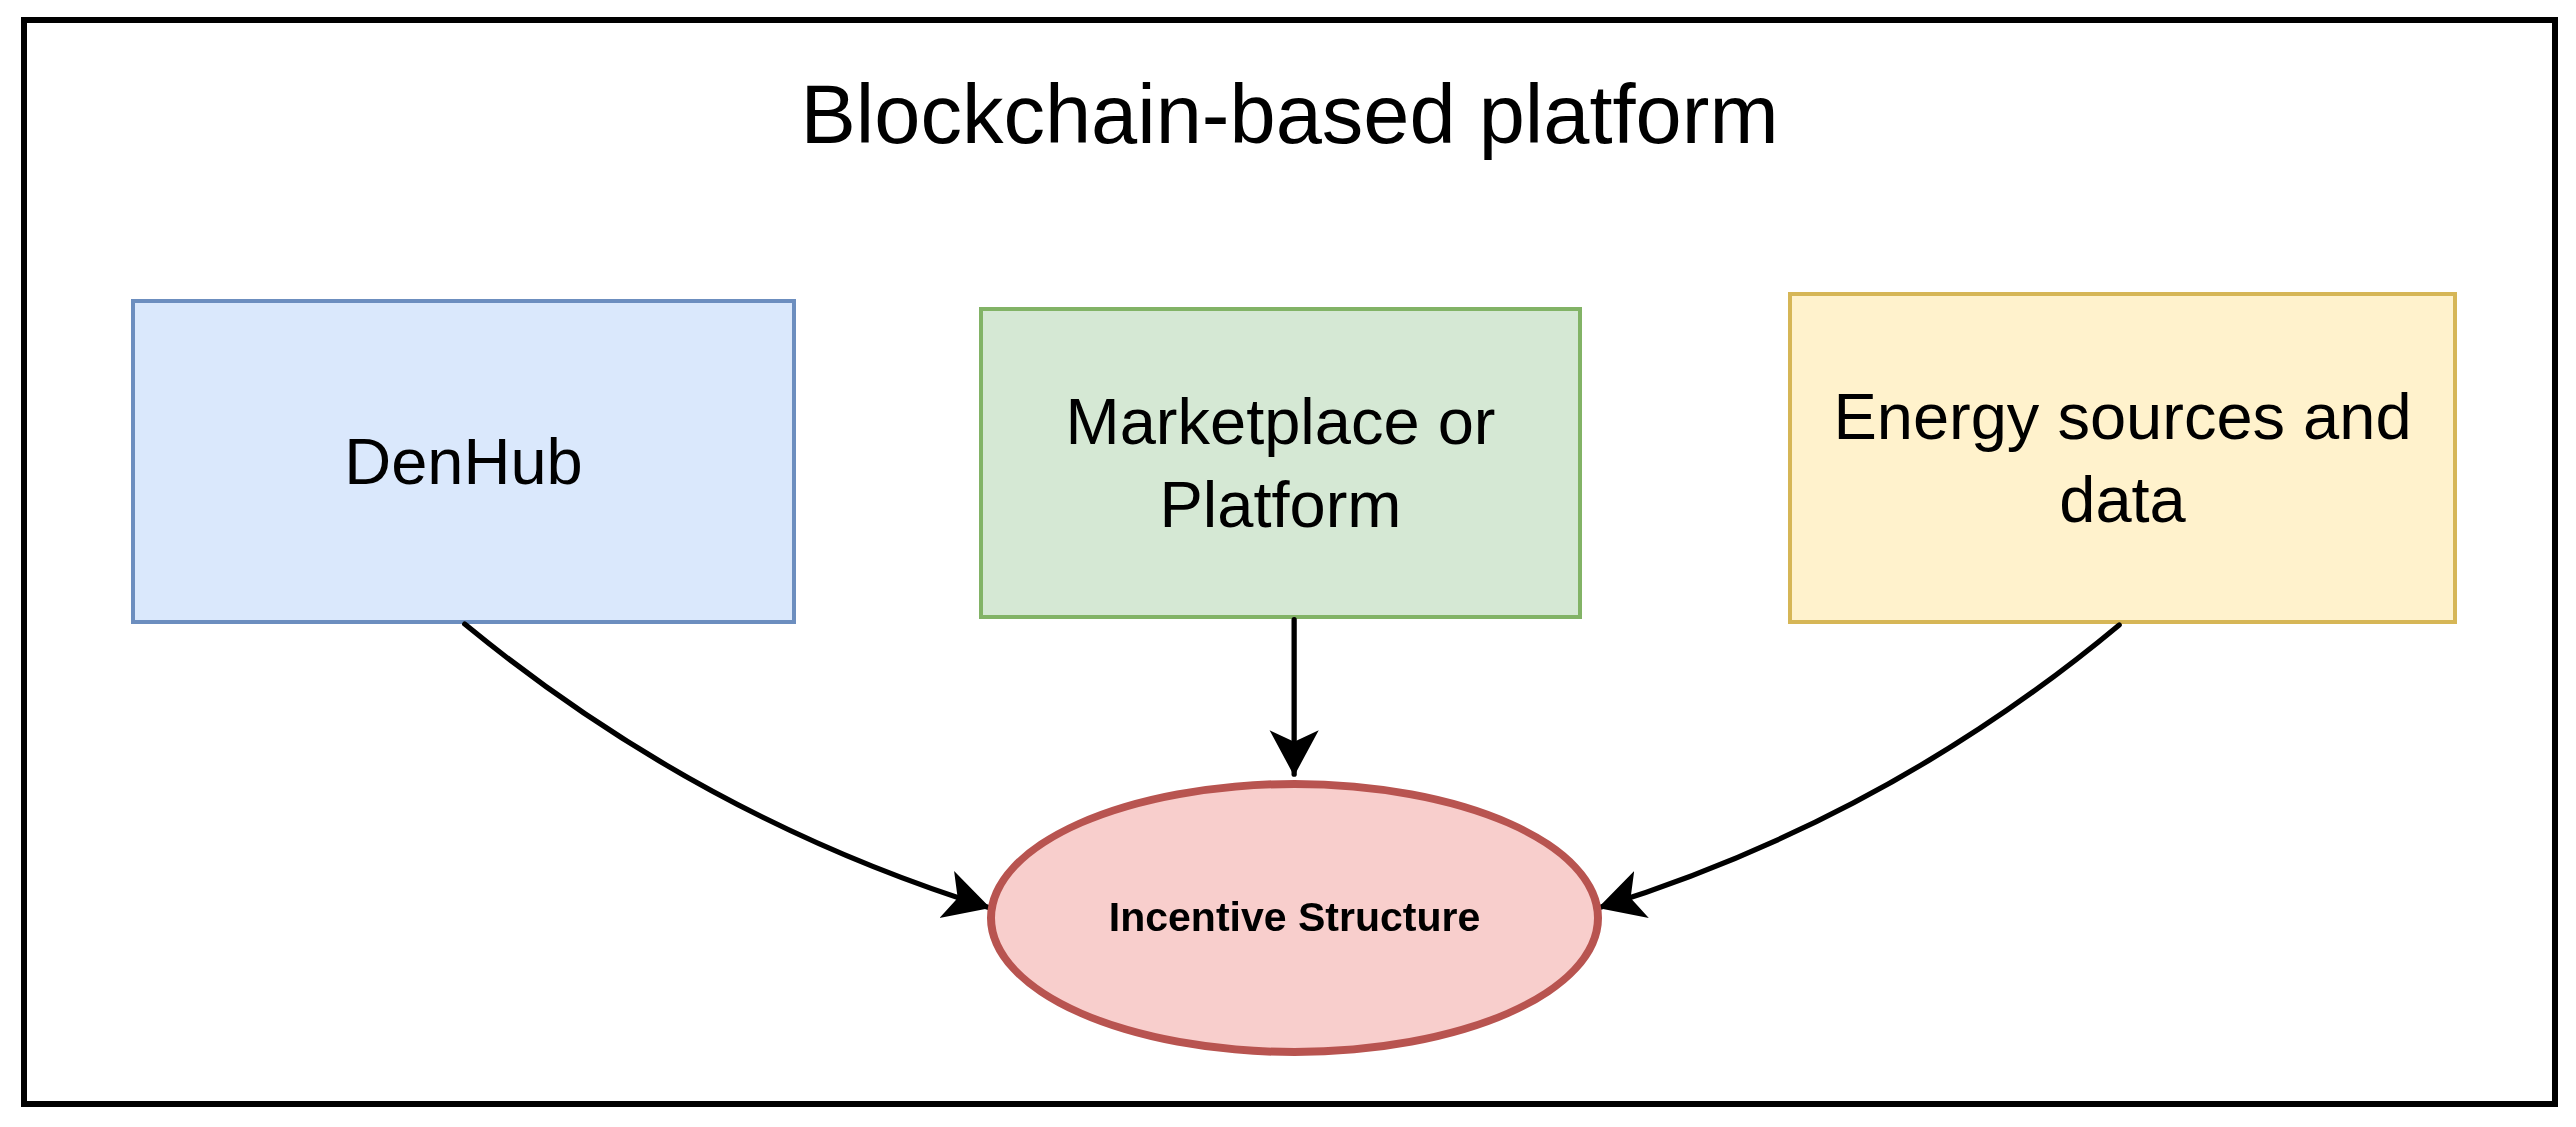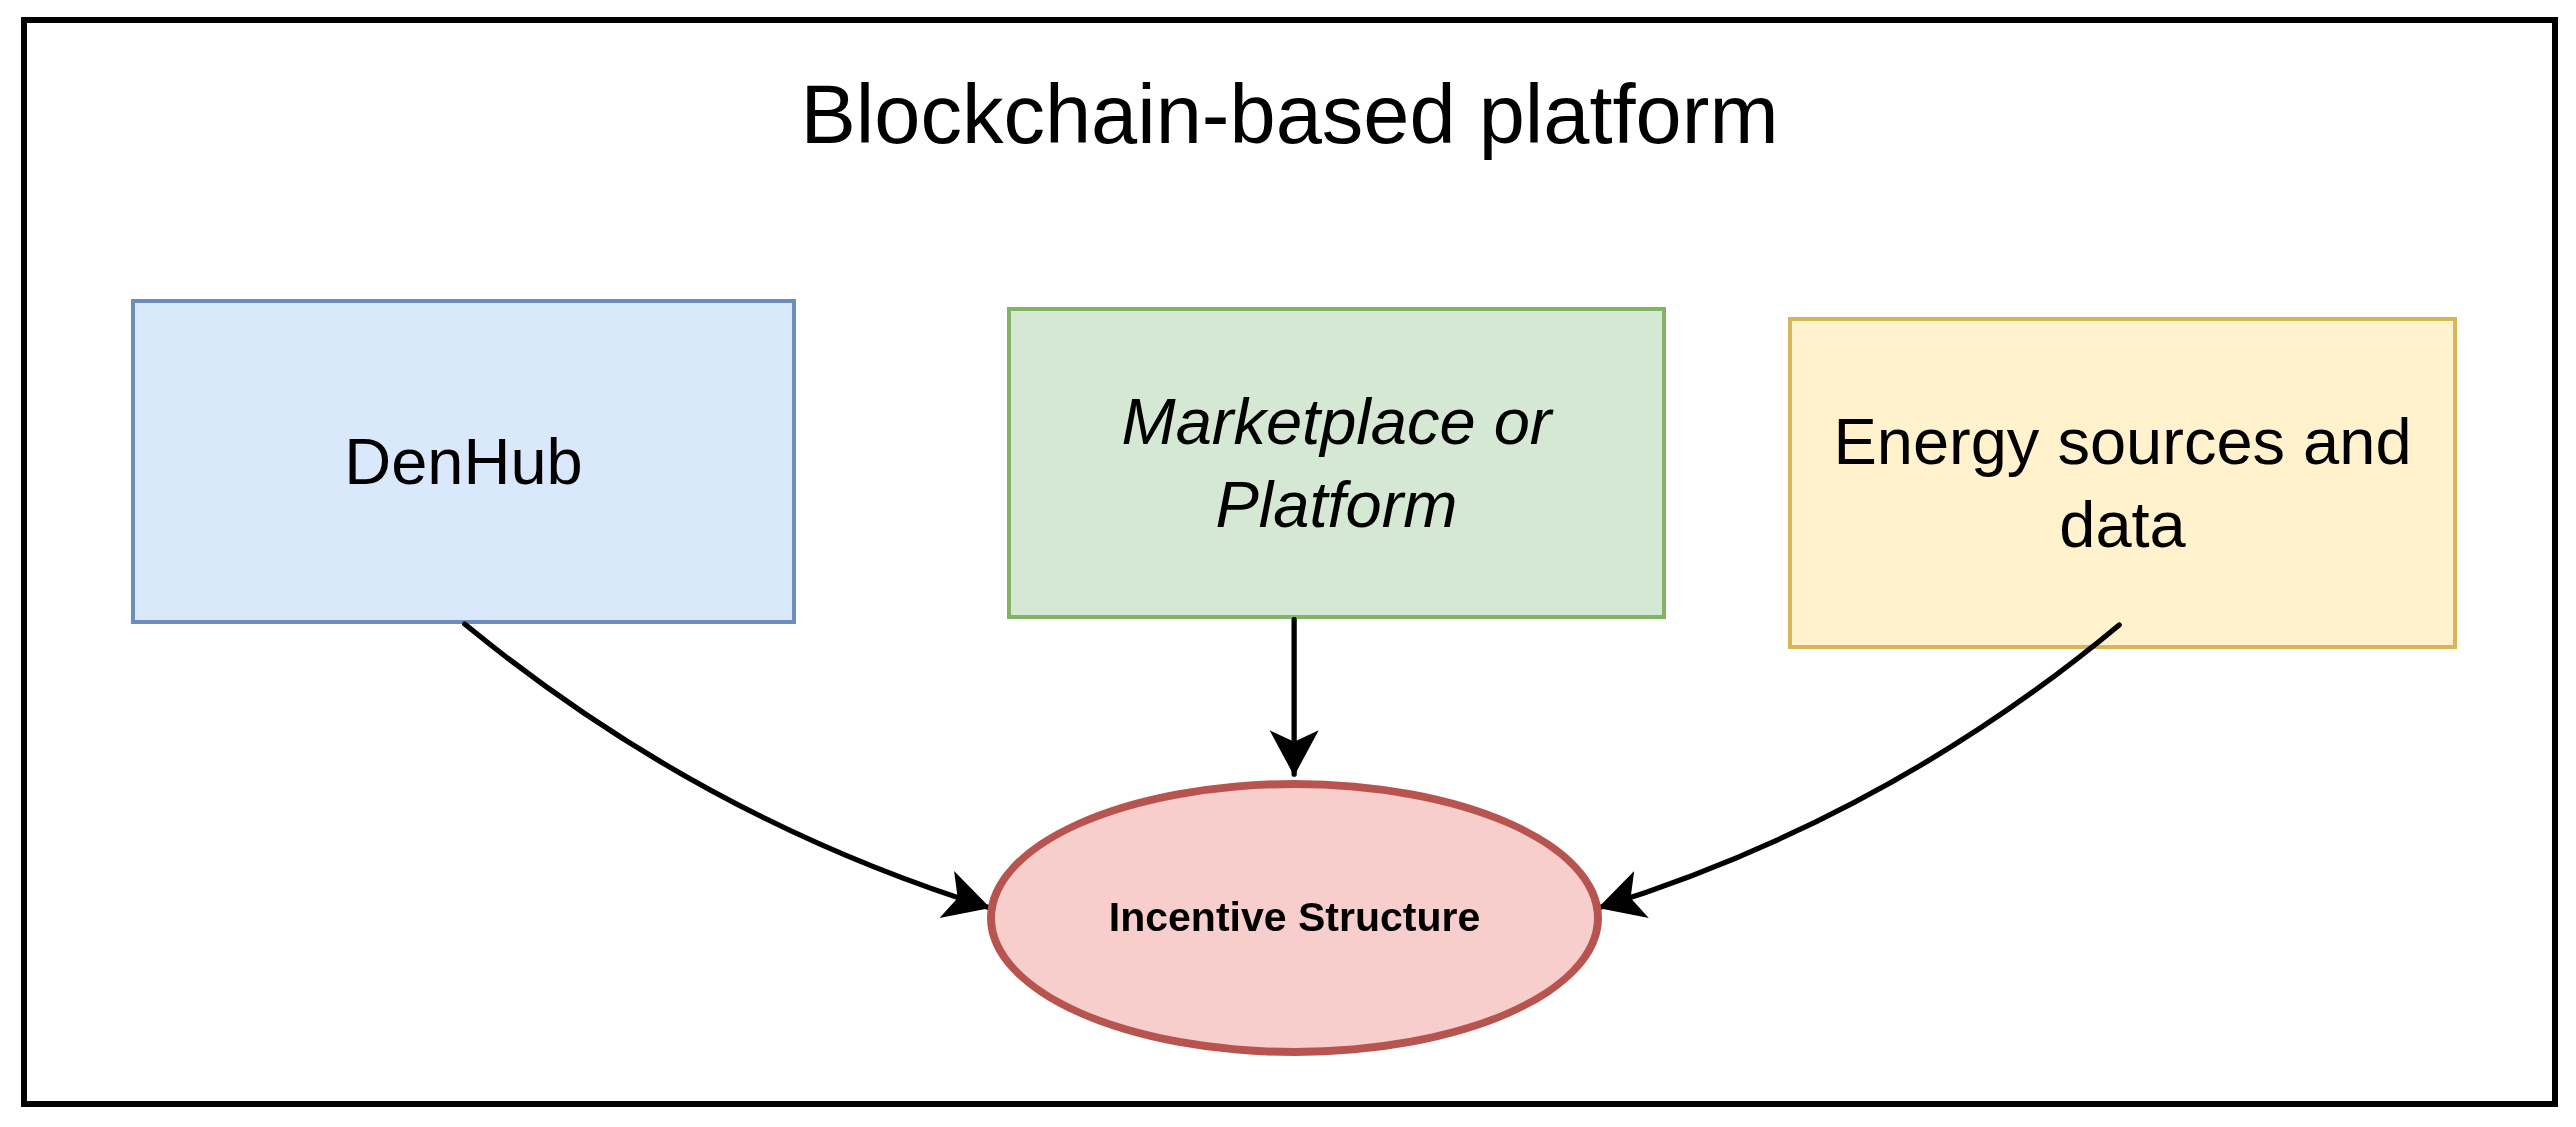--- a/index.html
+++ b/index.html
@@ -52,21 +52,21 @@
     font-size: 65px;
     line-height: 1.28;
     max-width: 96%;
   }
   .node .sublabel {
     font-size: 54px;
     line-height: 1.25;
     max-width: 96%;
   }
   #node-denhub      { left: 131px;  top: 299px; width: 665px; height: 325px; }
-  #node-marketplace { left: 1007px; top: 307px; width: 659px; height: 312px; font-style: italic; }
+  #node-marketplace { left: 979px; top: 307px; width: 603px; height: 312px; }
   #node-energy      { left: 1788px; top: 292px; width: 669px; height: 332px; }
   .node.ellipse {
     position: absolute;
     left: 987px;
     top: 780px;
     width: 615px;
     height: 276px;
     box-sizing: border-box;
     border: 8.8px solid;
     border-radius: 50%;
@@ -107,21 +107,21 @@
   <div class="title">Blockchain-based platform</div>
 
   <div class="node rect" id="node-denhub" style="background-color: rgb(218, 232, 252); border-color: rgb(108, 142, 191);">
     <div class="label">DenHub</div>
   </div>
 
   <div class="node rect" id="node-marketplace" style="background-color: rgb(213, 232, 212); border-color: rgb(130, 179, 102);">
     <div class="label">Marketplace or Platform</div>
   </div>
 
-  <div class="node rect" id="node-energy" style="background-color: rgb(255, 242, 204); border-color: rgb(214, 182, 86); margin-top: 25px;">
+  <div class="node rect" id="node-energy" style="background-color: rgb(255, 242, 204); border-color: rgb(214, 182, 86);">
     <div class="label">Energy sources and data</div>
   </div>
 
   <svg class="arrows" viewBox="0 0 2934 1284" style="color: rgb(0, 0, 0);">
     <defs>
       <marker id="arrowhead" markerUnits="userSpaceOnUse" markerWidth="60" markerHeight="60" refX="50" refY="28" orient="auto">
         <path d="M0,0 L52,28 L0,56 L13,28 Z" fill="currentColor"></path>
       </marker>
     </defs>
     <path class="connector" d="M 529 711 Q 798 932 1126 1034"></path>

